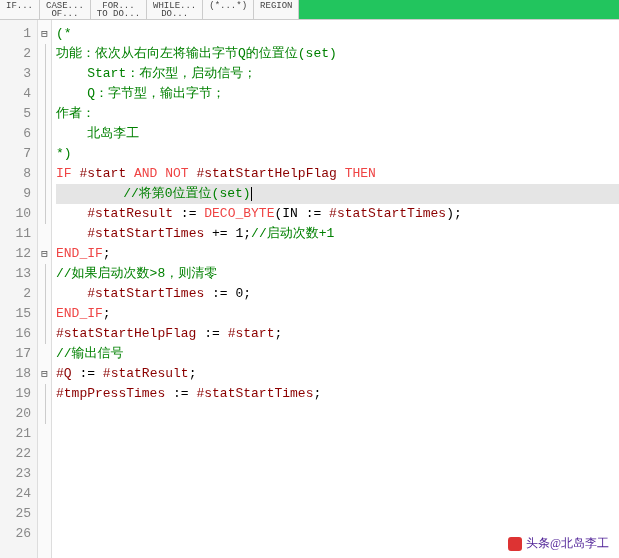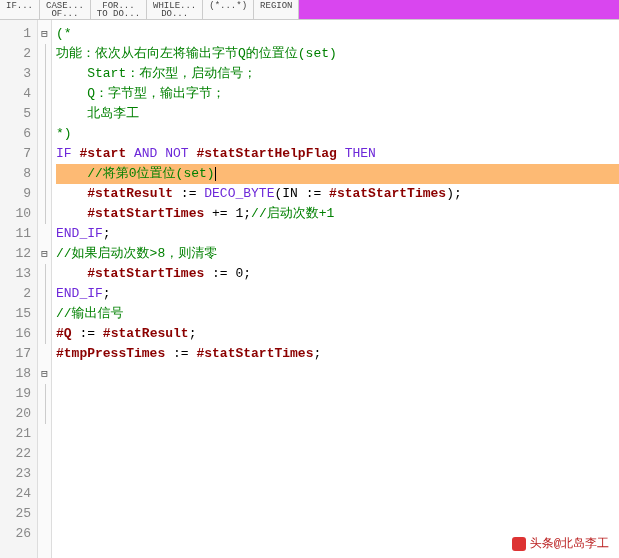--- a/index.html
+++ b/index.html
@@ -1,35 +1,35 @@
 <!DOCTYPE html>
 <html><head>
 <meta charset="utf-8">
 <style>
 * { margin: 0; padding: 0; box-sizing: border-box; }
 body { font-family: Consolas, "Courier New", monospace; font-size: 13px; background: #fff; width: 619px; height: 558px; overflow: hidden; position: relative; }
-.tabs { display: flex; background: #d946ef; border-bottom: 1px solid #ccc; height: 20px; }
+.tabs { display: flex; background: #22c55e; border-bottom: 1px solid #ccc; height: 20px; }
 .tab { padding: 2px 6px; border-right: 1px solid #ccc; font-size: 9px; color: #444; background: #f8f8f8; cursor: pointer; line-height: 8px; text-align: center; }
 .editor { display: flex; height: calc(100% - 20px); }
 .gutter { background: #f5f5f5; border-right: 1px solid #ddd; text-align: right; padding: 4px 6px 4px 2px; color: #888; user-select: none; min-width: 38px; }
 .gutter .ln { height: 20px; line-height: 20px; font-size: 13px; }
 .fold-col { background: #fafafa; border-right: 1px solid #ddd; width: 14px; padding-top: 4px; }
 .fold-col .fc { height: 20px; line-height: 20px; font-size: 10px; text-align: center; color: #666; position: relative; }
 .fold-col .fc.box::before { content: "⊟"; font-size: 11px; color: #555; }
 .fold-col .fc.line::before { content: ""; position: absolute; left: 50%; top: 0; bottom: 0; width: 1px; background: #ccc; }
 .code { padding: 4px 0 4px 4px; flex: 1; }
 .code .line { height: 20px; line-height: 20px; white-space: pre; }
-.code .line.hl { background: #fdba74; }
+.code .line.hl { background: #e5e5e5; padding-left: 36px; }
 .cmt { color: #008000; }
-.kw { color: #6d28d9; }
-.var { color: #8b0000; font-weight: bold; }
+.kw { color: #ef4444; }
+.var { color: #8b0000; }
 .num { color: #000; }
 .pun { color: #000; }
 .cursor { display: inline-block; width: 1px; height: 14px; background: #000; vertical-align: middle; }
-.watermark { position: absolute; right: 10px; bottom: 6px; font-size: 12px; color: #b91c1c; font-family: Liberation Mono, monospace; }
+.watermark { position: absolute; right: 10px; bottom: 6px; font-size: 12px; color: #4c1d95; font-family: Liberation Serif, serif; }
 .watermark .logo { display: inline-block; width: 14px; height: 14px; background: #d33; border-radius: 3px; vertical-align: middle; margin-right: 4px; }
 </style>
 </head>
 <body>
 
 <div class="tabs">
     <div class="tab">IF...<br>&nbsp;</div>
     <div class="tab">CASE...<br>OF...</div>
     <div class="tab">FOR...<br>TO DO...</div>
     <div class="tab">WHILE...<br>DO...</div>
@@ -92,30 +92,32 @@
       <div class="fc"></div>
       <div class="fc"></div>
       <div class="fc"></div>
       <div class="fc"></div>
     </div>
   <div class="code">
       <div class="line"><span class="cmt">(*</span></div>
       <div class="line"><span class="cmt">功能：依次从右向左将输出字节Q的位置位(set)</span></div>
       <div class="line"><span class="cmt">    Start：布尔型，启动信号；</span></div>
       <div class="line"><span class="cmt">    Q：字节型，输出字节；</span></div>
+      <div class="line"><span class="cmt">作者：</span></div>
       <div class="line"><span class="cmt">    北岛李工</span></div>
       <div class="line"><span class="cmt">*)</span></div>
       <div class="line"><span class="kw">IF </span><span class="var">#start</span><span class="kw"> AND NOT </span><span class="var">#statStartHelpFlag</span><span class="kw"> THEN</span></div>
       <div class="line hl"><span class="cmt">    //将第0位置位(set)</span><span class="cursor"></span></div>
       <div class="line"><span class="pun">    </span><span class="var">#statResult</span><span class="pun"> := </span><span class="kw">DECO_BYTE</span><span class="pun">(IN := </span><span class="var">#statStartTimes</span><span class="pun">);</span></div>
       <div class="line"><span class="pun">    </span><span class="var">#statStartTimes</span><span class="pun"> += </span><span class="num">1</span><span class="pun">;</span><span class="cmt">//启动次数+1</span></div>
       <div class="line"><span class="kw">END_IF</span><span class="pun">;</span></div>
       <div class="line"><span class="cmt">//如果启动次数&gt;8，则清零</span></div>
       <div class="line"><span class="pun">    </span><span class="var">#statStartTimes</span><span class="pun"> := </span><span class="num">0</span><span class="pun">;</span></div>
       <div class="line"><span class="kw">END_IF</span><span class="pun">;</span></div>
+      <div class="line"><span class="var">#statStartHelpFlag</span><span class="pun"> := </span><span class="var">#start</span><span class="pun">;</span></div>
       <div class="line"><span class="cmt">//输出信号</span></div>
       <div class="line"><span class="var">#Q</span><span class="pun"> := </span><span class="var">#statResult</span><span class="pun">;</span></div>
       <div class="line"><span class="var">#tmpPressTimes</span><span class="pun"> := </span><span class="var">#statStartTimes</span><span class="pun">;</span></div>
       <div class="line"></div>
     </div>
 </div>
 
 <div class="watermark">
   <span class="logo"></span><span>头条@北岛李工</span>
 </div>

